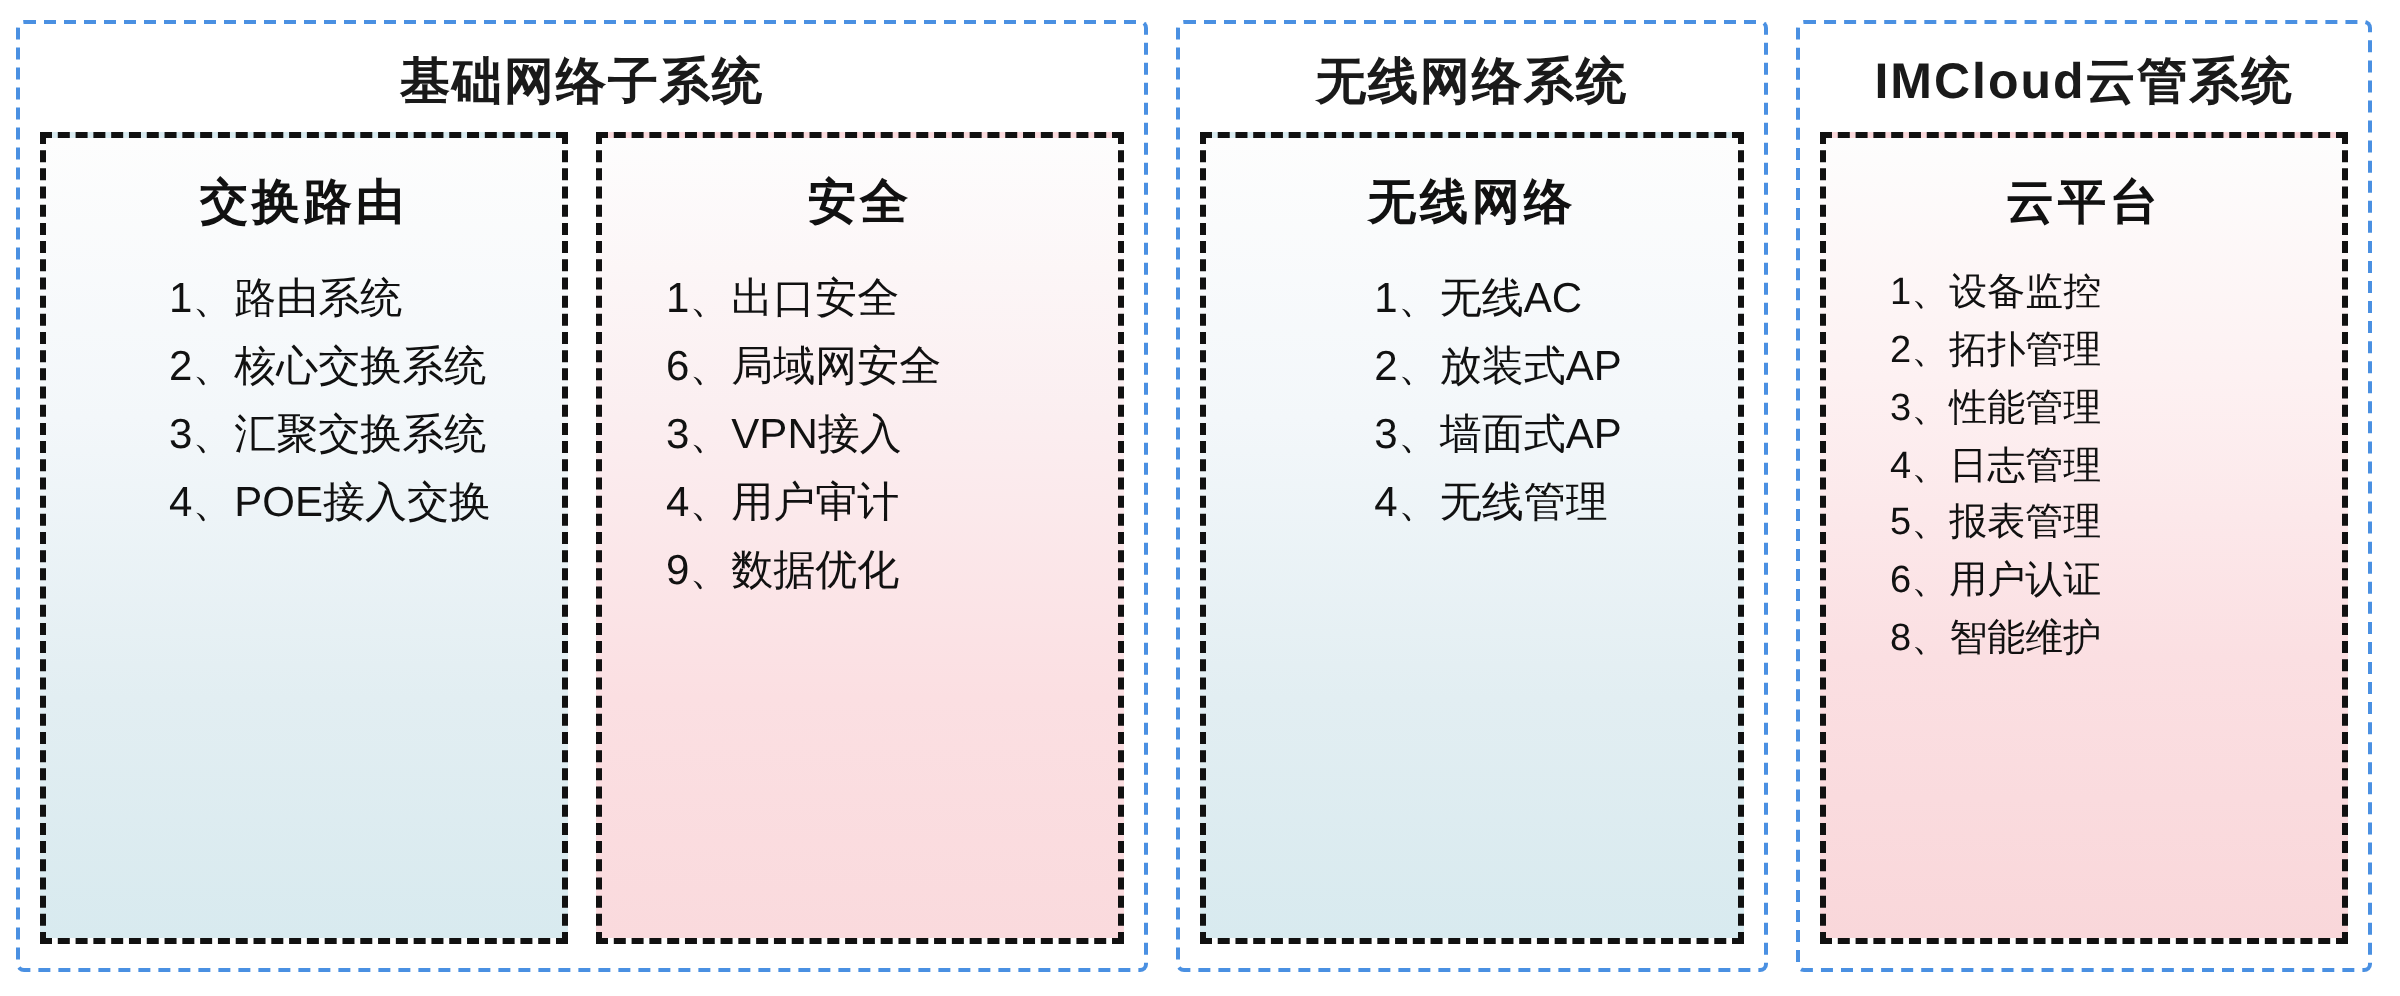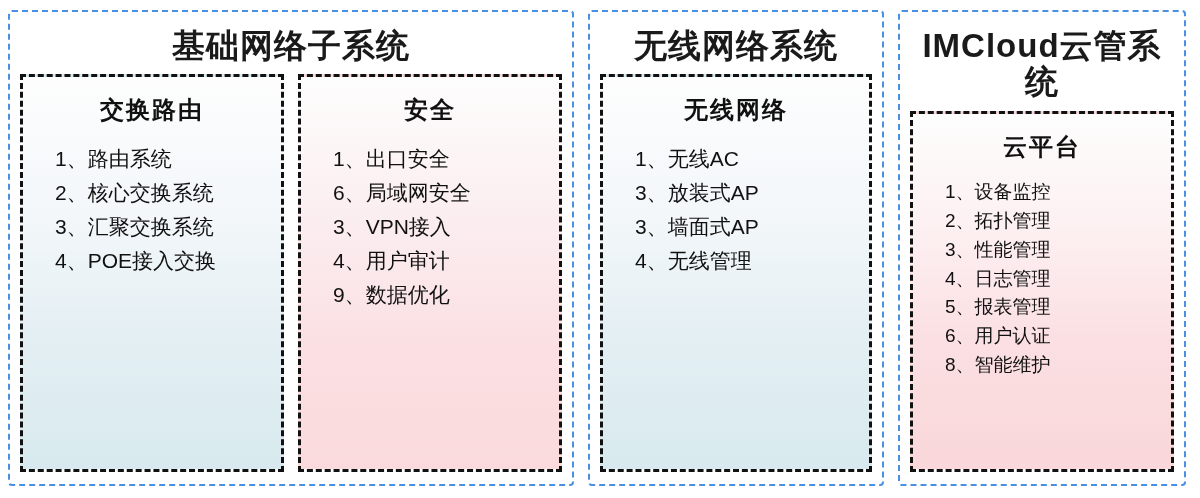--- a/index.html
+++ b/index.html
@@ -30,21 +30,21 @@
     background: #ffffff;
     padding: 8px 10px 12px 10px;
   }
   .group.basic { flex: 0 0 566px; }
   .group.wireless { flex: 0 0 296px; }
   .group.cloud { flex: 0 0 288px; }
 
   .group-title {
     text-align: center;
     font-weight: bold;
-    font-size: 33px;
+    font-size: 25px;
     color: #1a1a1a;
     letter-spacing: 1px;
     margin: 8px 0 10px 0;
     line-height: 1.1;
   }
   .group-body {
     display: flex;
     gap: 14px;
     flex: 1 1 auto;
     min-height: 0;
@@ -53,20 +53,21 @@
     border: 3px dashed #111111;
     box-sizing: border-box;
     flex: 1 1 0;
     display: flex;
     flex-direction: column;
     padding: 10px 6px 10px 6px;
     min-height: 0;
   }
   .card.grad-blue {
     background: linear-gradient(180deg, #fdfdfd 0%, #f3f7fa 35%, #e2eef2 70%, #d8eaef 100%);
+    align-items: center;
   }
   .card.grad-pink {
     background: linear-gradient(180deg, #fdfdfd 0%, #fbeef0 35%, #fbdfe2 70%, #fadadd 100%);
   }
   .card.grad-pink-cloud {
     background: linear-gradient(180deg, #fdfdfd 0%, #fdf1f2 30%, #fbdfe2 65%, #f9d7da 100%);
   }
   .card-title {
     text-align: center;
     font-weight: bold;
@@ -125,21 +126,21 @@
     </div>
   </div>
 
   <div class="group wireless">
     <div class="group-title">无线网络系统</div>
     <div class="group-body">
       <div class="card grad-blue">
         <div class="card-title">无线网络</div>
         <ul class="card-list">
           <li>1、无线AC</li>
-          <li>3、放装式AP</li>
+          <li>2、放装式AP</li>
           <li>3、墙面式AP</li>
           <li>4、无线管理</li>
         </ul>
       </div>
     </div>
   </div>
 
   <div class="group cloud">
     <div class="group-title">IMCloud云管系统</div>
     <div class="group-body">

